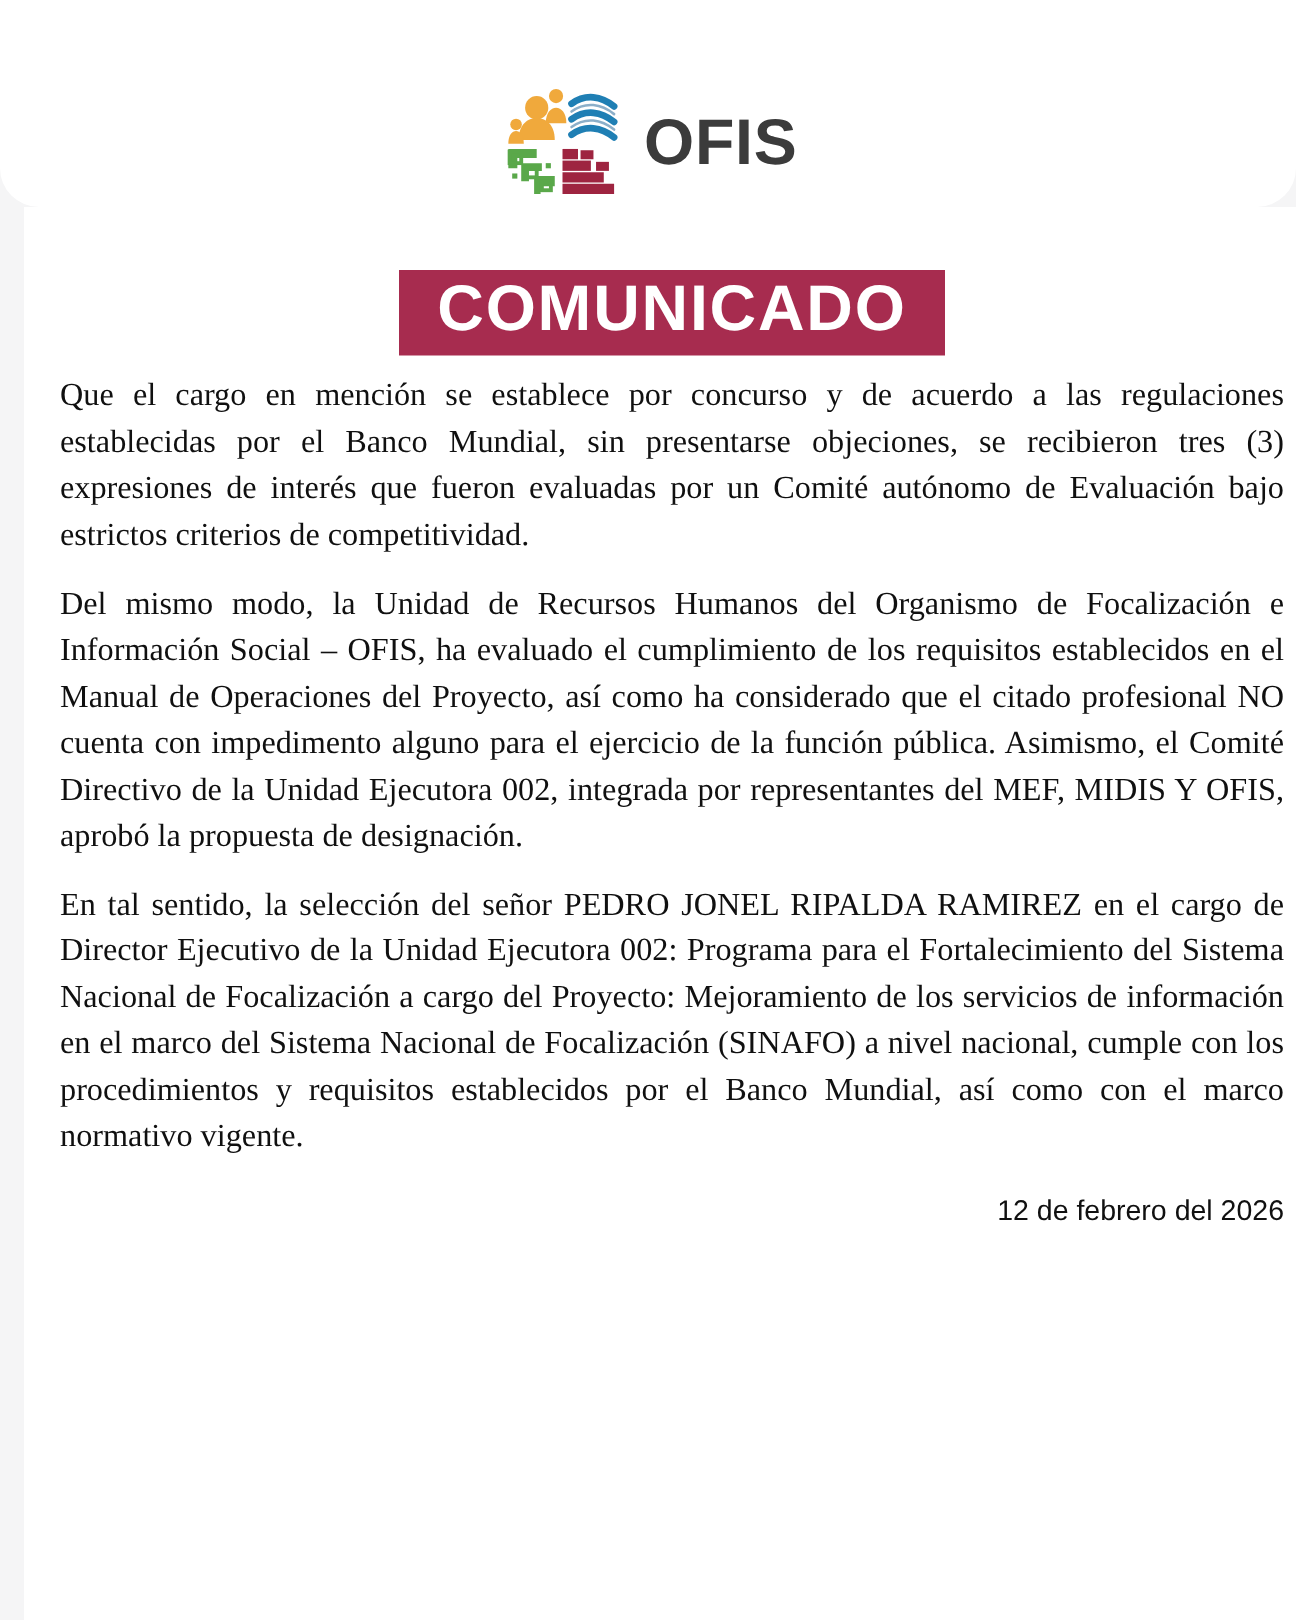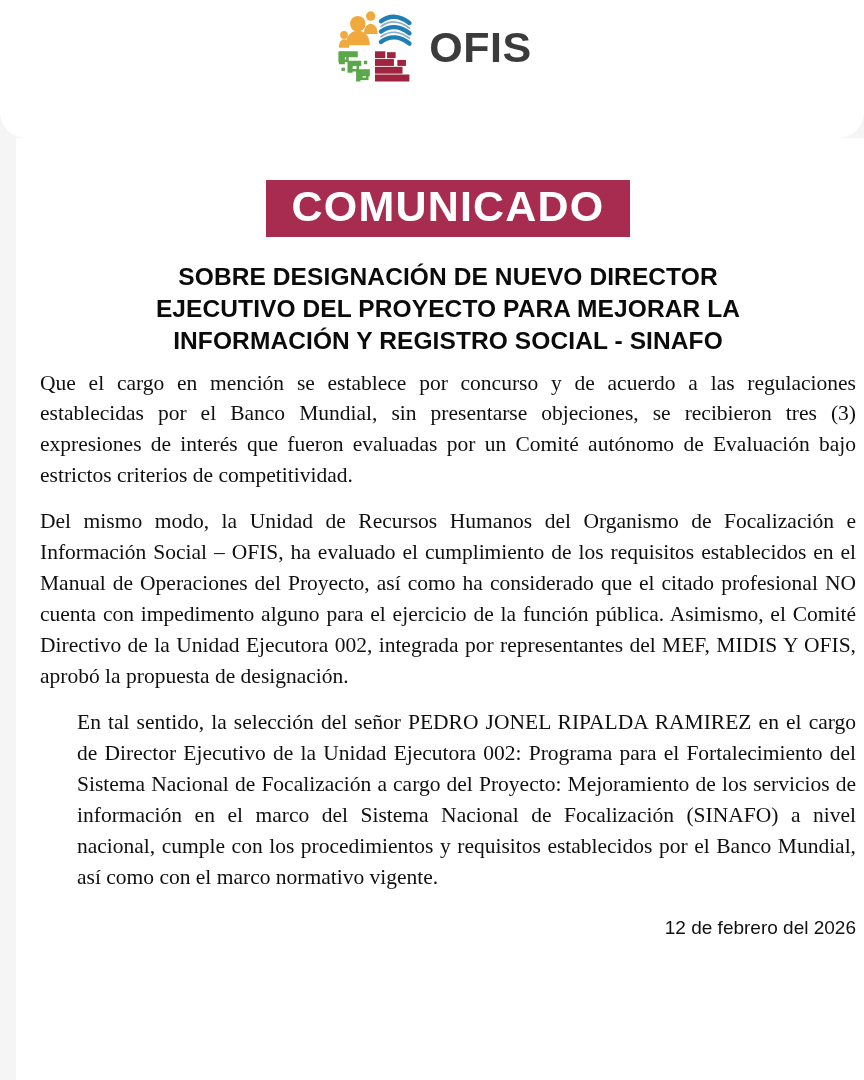--- a/index.html
+++ b/index.html
@@ -18,21 +18,21 @@
   }
 
   
   .header-card {
     width: 864px;
     height: 138px;
     background: #ffffff;
     border-bottom-left-radius: 26px;
     border-bottom-right-radius: 26px;
     display: flex;
-    align-items: flex-start;
+    align-items: flex-end;
     justify-content: center;
     position: relative;
     z-index: 2;
   }
 
   .logo-lockup {
     display: flex;
     align-items: center;
     gap: 11px;
     margin-top: 4px;
@@ -110,21 +110,21 @@
   
   .body-text { margin-top: 11px; font-family: Liberation Serif, serif; }
 
   .para {
     text-align: justify;
     font-size: 21.5px;
     line-height: 1.44;
     color: #101010;
     margin-bottom: 15px;
   }
-  .para:last-of-type { margin-bottom: 0; margin-left: 37px; }
+  .para:last-of-type { margin-bottom: 0; }
 
   .date-line {
     margin-top: 21px;
     text-align: right;
     font-size: 19px;
     line-height: 1.44;
     color: #101010;
   }
 </style>
 </head>
@@ -182,25 +182,20 @@
     </div>
   </div>
 </div>
 
 <div class="sheet">
 
   <div class="banner-row">
     <div class="banner">COMUNICADO</div>
   </div>
 
-  <div class="headline">
-    <span>SOBRE DESIGNACIÓN DE NUEVO DIRECTOR</span>
-    <span>EJECUTIVO DEL PROYECTO PARA MEJORAR LA</span>
-    <span>INFORMACIÓN Y REGISTRO SOCIAL - SINAFO</span>
-  </div>
 
   <div class="body-text">
     <p class="para">Que el cargo en mención se establece por concurso y de acuerdo a las regulaciones establecidas por el Banco Mundial, sin presentarse objeciones, se recibieron tres (3) expresiones de interés que fueron evaluadas por un Comité autónomo de Evaluación bajo estrictos criterios de competitividad.</p>
     <p class="para">Del mismo modo, la Unidad de Recursos Humanos del Organismo de Focalización e Información Social – OFIS, ha evaluado el cumplimiento de los requisitos establecidos en el Manual de Operaciones del Proyecto, así como ha considerado que el citado profesional NO cuenta con impedimento alguno para el ejercicio de la función pública. Asimismo,  el Comité Directivo de la Unidad Ejecutora 002, integrada por representantes del MEF, MIDIS Y OFIS, aprobó la propuesta de designación.</p>
     <p class="para">En tal sentido, la selección del señor PEDRO JONEL RIPALDA RAMIREZ en el cargo de Director Ejecutivo de la Unidad Ejecutora 002: Programa para el Fortalecimiento del Sistema Nacional de Focalización a cargo del Proyecto: Mejoramiento de los servicios de información en el marco del Sistema Nacional de Focalización (SINAFO) a nivel nacional, cumple con los procedimientos y requisitos establecidos por el Banco Mundial, así como con el marco normativo vigente.</p>
   </div>
 
   <div class="date-line">12 de febrero del 2026</div>
 
 </div>

